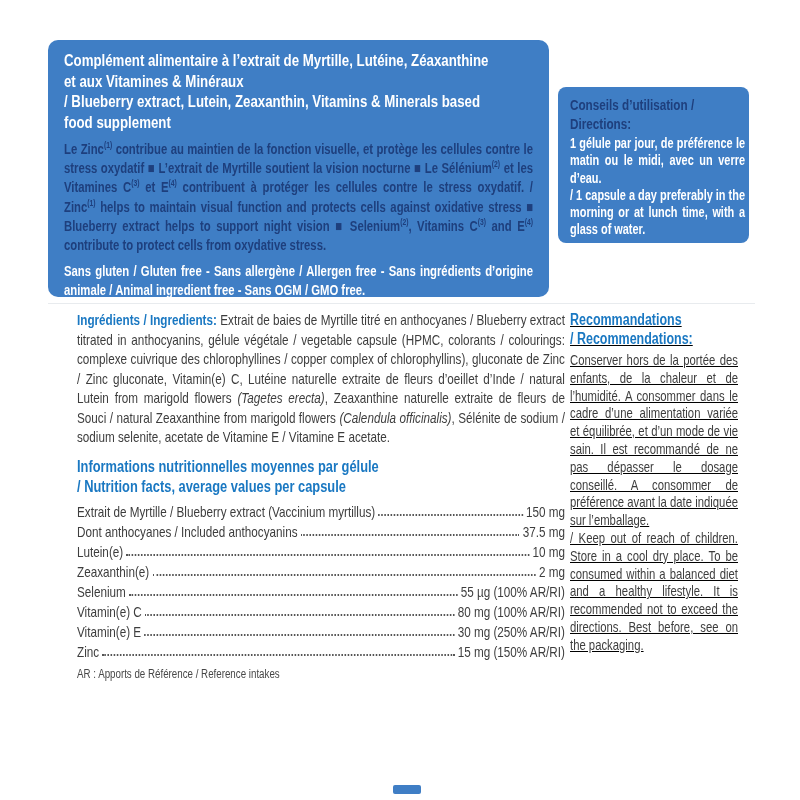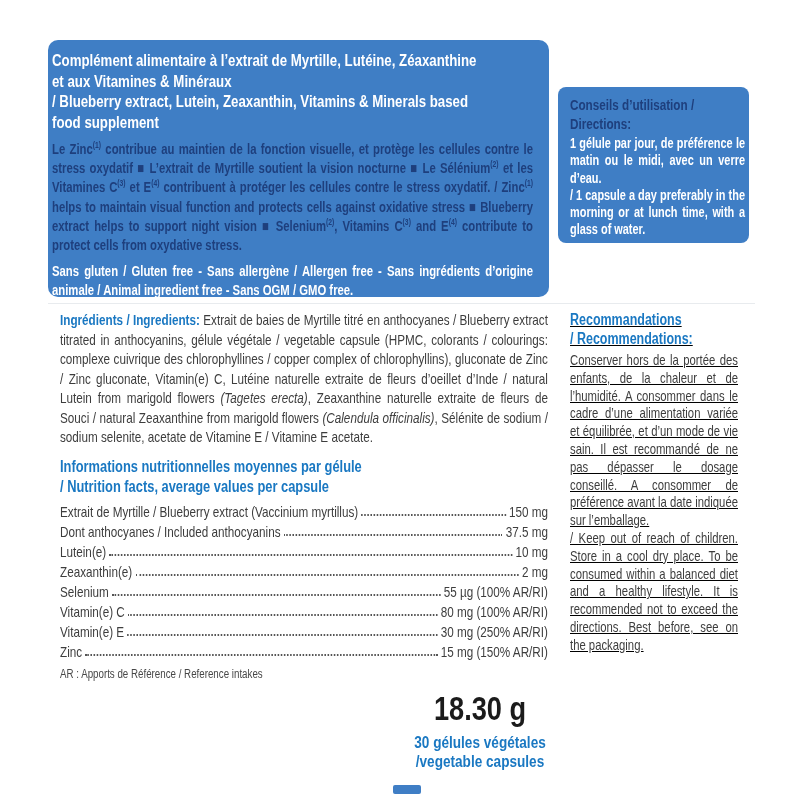--- a/index.html
+++ b/index.html
@@ -3,35 +3,35 @@
 <meta charset="utf-8">
 <style>
   html,body{margin:0;padding:0;width:800px;height:800px;background:#ffffff;overflow:hidden;
     font-family:"Liberation Sans",sans-serif;-webkit-font-smoothing:antialiased;}
   .abs{position:absolute;}
   
   .cond{transform:scaleX(0.78);transform-origin:0 0;width:128.2%;}
   .cond-c{transform:scaleX(0.8);transform-origin:50% 0;}
   
   .bluebox{background:var(--blue_bg);border-radius:10px;color:#fff;box-sizing:border-box;}
-  .mainbox{left:48px;top:40px;width:501px;height:257px;padding:11px 16px 0 4px;overflow:hidden;}
+  .mainbox{left:48px;top:40px;width:501px;height:257px;padding:11px 16px 0 16px;overflow:hidden;}
   .dirbox{left:558px;top:87px;width:191px;height:156px;padding:9px 4px 0 12px;border-radius:8px;overflow:hidden;}
   .box-title{font-size:17px;line-height:20.5px;font-weight:700;color:#fff;}
   .claims{margin-top:7px;font-size:14.5px;line-height:19.2px;font-weight:700;
     color:var(--navy);text-align:justify;}
   .allergen{margin-top:7px;font-size:14.5px;line-height:19.2px;font-weight:700;color:#fff;text-align:justify;}
   .dir-title{font-size:15px;line-height:18.5px;font-weight:700;color:var(--navy);}
   .dir-body{margin-top:2px;font-size:14px;line-height:17.3px;font-weight:700;color:#fff;text-align:justify;}
   .rs-sup{font-size:60%;vertical-align:super;line-height:0;}
   .rs-i{font-style:italic;}
   .rs-hd{color:var(--blue_heading);font-weight:700;}
   
   .hairline{left:48px;top:303px;width:707px;height:1px;background:#e8ebee;}
   
-  .leftcol{left:60px;top:310px;width:488px;}
+  .leftcol{left:77px;top:310px;width:488px;}
   .ing-body{font-size:15px;line-height:19.5px;color:var(--body);text-align:justify;}
   .nut-title{margin-top:9px;font-size:16.5px;line-height:20.5px;font-weight:700;color:var(--blue_heading);}
   .nut-rows{margin-top:3px;}
   .nut-row{display:flex;align-items:flex-end;height:20px;font-size:15px;color:var(--body);}
   .nut-label,.nut-value{white-space:nowrap;}
   .dots{flex:1 1 auto;border-bottom:2px dotted #555;margin:0 4px 4px 4px;min-width:10px;}
   .footnote{margin-top:7px;font-size:12.5px;color:#474747;}
   
   .rightcol{left:570px;top:310px;width:168px;text-decoration:underline;}
   .rec-title{font-size:16px;line-height:19px;font-weight:700;color:var(--blue_heading);}
@@ -130,25 +130,16 @@
     <div class="cond">
       <div class="rec-title">
           <div>Recommandations</div>
           <div>/ Recommendations:</div>
         </div>
       <div class="rec-body">Conserver hors de la portée des enfants, de la chaleur et de l’humidité. A consommer dans le cadre d’une alimentation variée et équilibrée, et d’un mode de vie sain. Il est recommandé de ne pas dépasser le dosage conseillé. A consommer de préférence avant la date indiquée sur l’emballage.</div>
       <div class="rec-body" style="margin-top:0;">/ Keep out of reach of children. Store in a cool dry place. To be consumed within a balanced diet and a healthy lifestyle. It is recommended not to exceed the directions. Best before, see on the packaging.</div>
     </div>
   </div>
 
-  <div class="abs weight">
-    <div class="cond-c">
-      <div class="weight-value">18.30 g</div>
-      <div class="capsules">
-          <div>30 gélules végétales</div>
-          <div>/vegetable capsules</div>
-        </div>
-    </div>
-  </div>
 
   <div class="abs bluemark"></div>
 
 </div>
 
 </body></html>

